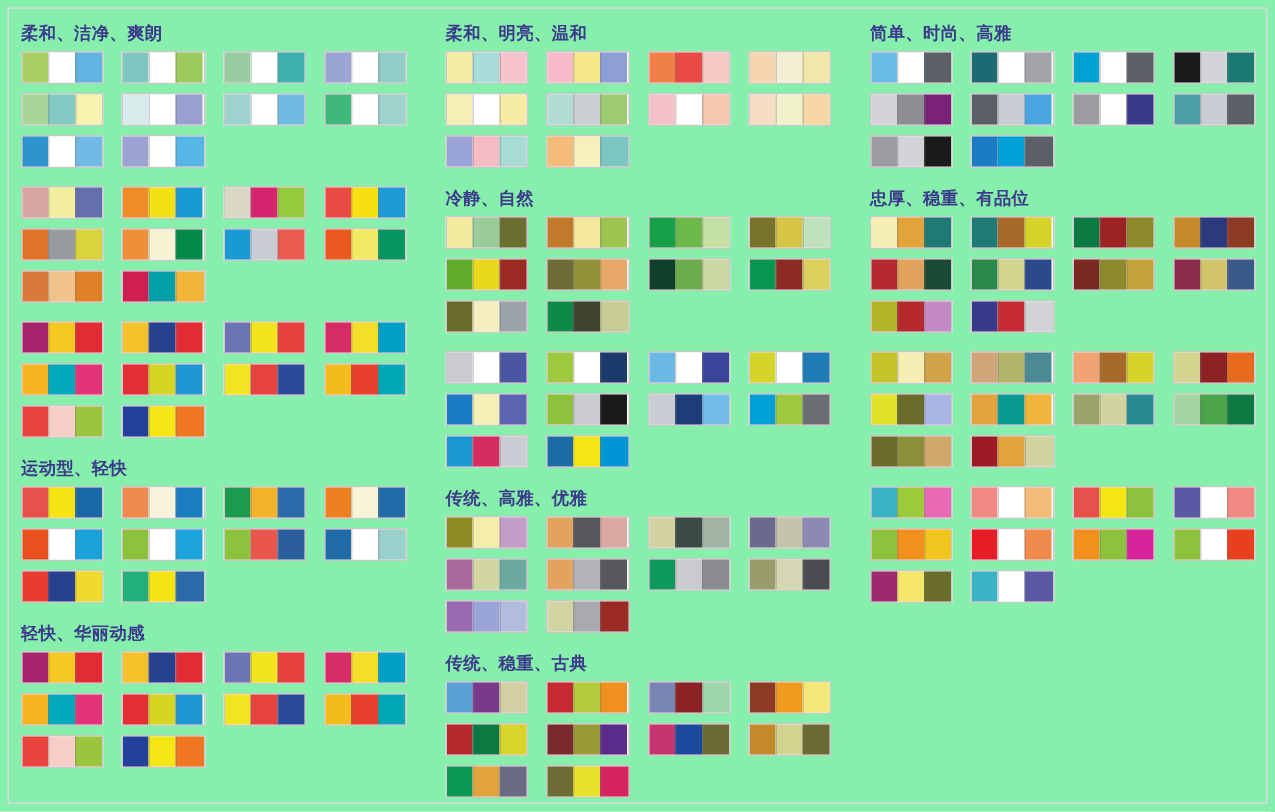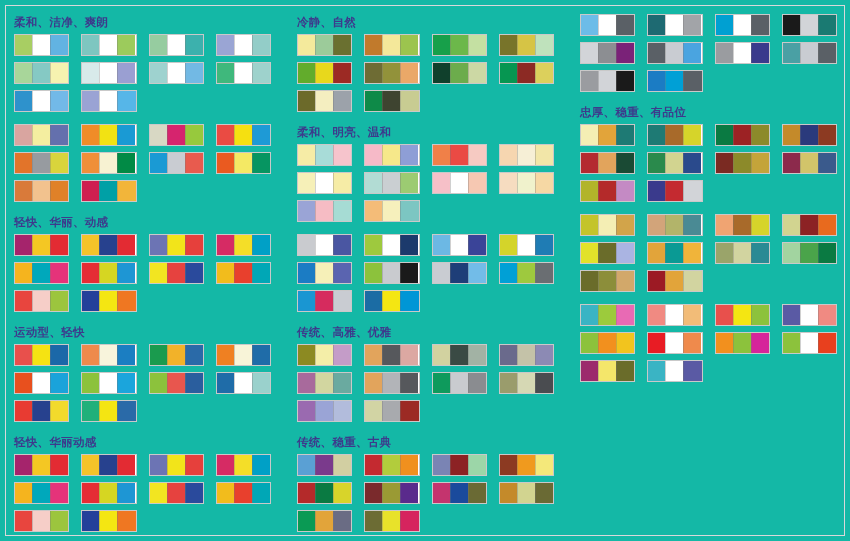--- a/index.html
+++ b/index.html
@@ -11,21 +11,21 @@
   body {
     width: 850px;
     height: 541px;
     overflow: hidden;
     font-family: "DejaVu Sans", "Liberation Sans", sans-serif;
   }
   #sheet {
     position: relative;
     width: 850px;
     height: 541px;
-    background: #14b8a6;
+    background: #86efac;
     box-sizing: border-box;
   }
   #page-frame {
     position: absolute;
     left: 5px;
     top: 5px;
     width: 840px;
     height: 531px;
     border: 1px solid #d8d8da;
     box-sizing: border-box;
@@ -218,21 +218,20 @@
                 <div class="cell" style="background: rgb(207, 31, 80);"></div>
                 <div class="cell" style="background: rgb(0, 160, 166);"></div>
                 <div class="cell" style="background: rgb(242, 181, 58);"></div>
               </div>
               <div class="swatch empty"></div>
               <div class="swatch empty"></div>
             </div>
           </div>
         </div>
         <div class="group">
-          <div class="group-header">轻快、华丽、动感</div>
           <div class="swatch-rows">
             <div class="swatch-row">
               <div class="swatch" title="#a5246c / #f4c723 / #e32b33">
                 <div class="cell" style="background: rgb(165, 36, 108);"></div>
                 <div class="cell" style="background: rgb(244, 199, 35);"></div>
                 <div class="cell" style="background: rgb(227, 43, 51);"></div>
               </div>
               <div class="swatch" title="#f5c329 / #27418e / #e32b33">
                 <div class="cell" style="background: rgb(245, 195, 41);"></div>
                 <div class="cell" style="background: rgb(39, 65, 142);"></div>
@@ -409,20 +408,83 @@
                 <div class="cell" style="background: rgb(239, 119, 34);"></div>
               </div>
               <div class="swatch empty"></div>
               <div class="swatch empty"></div>
             </div>
           </div>
         </div>
       </div>
       <div class="column">
         <div class="group">
+          <div class="group-header">柔和、明亮、温和</div>
+          <div class="swatch-rows">
+            <div class="swatch-row">
+              <div class="swatch" title="#f6eca6 / #a8dcd8 / #f6c4cc">
+                <div class="cell" style="background: rgb(246, 236, 166);"></div>
+                <div class="cell" style="background: rgb(168, 220, 216);"></div>
+                <div class="cell" style="background: rgb(246, 196, 204);"></div>
+              </div>
+              <div class="swatch" title="#f6bac8 / #f6e88a / #8e9ed6">
+                <div class="cell" style="background: rgb(246, 186, 200);"></div>
+                <div class="cell" style="background: rgb(246, 232, 138);"></div>
+                <div class="cell" style="background: rgb(142, 158, 214);"></div>
+              </div>
+              <div class="swatch" title="#f08048 / #ea4a44 / #f6cac2">
+                <div class="cell" style="background: rgb(240, 128, 72);"></div>
+                <div class="cell" style="background: rgb(234, 74, 68);"></div>
+                <div class="cell" style="background: rgb(246, 202, 194);"></div>
+              </div>
+              <div class="swatch" title="#f6d6b0 / #f6efd6 / #f2e6a8">
+                <div class="cell" style="background: rgb(246, 214, 176);"></div>
+                <div class="cell" style="background: rgb(246, 239, 214);"></div>
+                <div class="cell" style="background: rgb(242, 230, 168);"></div>
+              </div>
+            </div>
+            <div class="swatch-row">
+              <div class="swatch" title="#f6f0b8 / #ffffff / #f6eca6">
+                <div class="cell" style="background: rgb(246, 240, 184);"></div>
+                <div class="cell" style="background: rgb(255, 255, 255);"></div>
+                <div class="cell" style="background: rgb(246, 236, 166);"></div>
+              </div>
+              <div class="swatch" title="#b2dcd4 / #cacfd2 / #9ccb72">
+                <div class="cell" style="background: rgb(178, 220, 212);"></div>
+                <div class="cell" style="background: rgb(202, 207, 210);"></div>
+                <div class="cell" style="background: rgb(156, 203, 114);"></div>
+              </div>
+              <div class="swatch" title="#f6c0c8 / #ffffff / #f6c8b2">
+                <div class="cell" style="background: rgb(246, 192, 200);"></div>
+                <div class="cell" style="background: rgb(255, 255, 255);"></div>
+                <div class="cell" style="background: rgb(246, 200, 178);"></div>
+              </div>
+              <div class="swatch" title="#f6dcc0 / #f0f2cc / #f6d8a4">
+                <div class="cell" style="background: rgb(246, 220, 192);"></div>
+                <div class="cell" style="background: rgb(240, 242, 204);"></div>
+                <div class="cell" style="background: rgb(246, 216, 164);"></div>
+              </div>
+            </div>
+            <div class="swatch-row">
+              <div class="swatch" title="#9aa4d6 / #f6bcc4 / #a6dcd4">
+                <div class="cell" style="background: rgb(154, 164, 214);"></div>
+                <div class="cell" style="background: rgb(246, 188, 196);"></div>
+                <div class="cell" style="background: rgb(166, 220, 212);"></div>
+              </div>
+              <div class="swatch" title="#f4bc78 / #f6f0bc / #7cc6c2">
+                <div class="cell" style="background: rgb(244, 188, 120);"></div>
+                <div class="cell" style="background: rgb(246, 240, 188);"></div>
+                <div class="cell" style="background: rgb(124, 198, 194);"></div>
+              </div>
+              <div class="swatch empty"></div>
+              <div class="swatch empty"></div>
+            </div>
+          </div>
+        </div>
+        <div class="group">
           <div class="group-header">冷静、自然</div>
           <div class="swatch-rows">
             <div class="swatch-row">
               <div class="swatch" title="#f4ea9c / #9ccb9a / #6a7030">
                 <div class="cell" style="background: rgb(244, 234, 156);"></div>
                 <div class="cell" style="background: rgb(156, 203, 154);"></div>
                 <div class="cell" style="background: rgb(106, 112, 48);"></div>
               </div>
               <div class="swatch" title="#c17a2c / #f4e89a / #9cc44e">
                 <div class="cell" style="background: rgb(193, 122, 44);"></div>
@@ -472,83 +534,20 @@
                 <div class="cell" style="background: rgb(14, 138, 72);"></div>
                 <div class="cell" style="background: rgb(62, 68, 48);"></div>
                 <div class="cell" style="background: rgb(200, 204, 146);"></div>
               </div>
               <div class="swatch empty"></div>
               <div class="swatch empty"></div>
             </div>
           </div>
         </div>
         <div class="group">
-          <div class="group-header">柔和、明亮、温和</div>
-          <div class="swatch-rows">
-            <div class="swatch-row">
-              <div class="swatch" title="#f6eca6 / #a8dcd8 / #f6c4cc">
-                <div class="cell" style="background: rgb(246, 236, 166);"></div>
-                <div class="cell" style="background: rgb(168, 220, 216);"></div>
-                <div class="cell" style="background: rgb(246, 196, 204);"></div>
-              </div>
-              <div class="swatch" title="#f6bac8 / #f6e88a / #8e9ed6">
-                <div class="cell" style="background: rgb(246, 186, 200);"></div>
-                <div class="cell" style="background: rgb(246, 232, 138);"></div>
-                <div class="cell" style="background: rgb(142, 158, 214);"></div>
-              </div>
-              <div class="swatch" title="#f08048 / #ea4a44 / #f6cac2">
-                <div class="cell" style="background: rgb(240, 128, 72);"></div>
-                <div class="cell" style="background: rgb(234, 74, 68);"></div>
-                <div class="cell" style="background: rgb(246, 202, 194);"></div>
-              </div>
-              <div class="swatch" title="#f6d6b0 / #f6efd6 / #f2e6a8">
-                <div class="cell" style="background: rgb(246, 214, 176);"></div>
-                <div class="cell" style="background: rgb(246, 239, 214);"></div>
-                <div class="cell" style="background: rgb(242, 230, 168);"></div>
-              </div>
-            </div>
-            <div class="swatch-row">
-              <div class="swatch" title="#f6f0b8 / #ffffff / #f6eca6">
-                <div class="cell" style="background: rgb(246, 240, 184);"></div>
-                <div class="cell" style="background: rgb(255, 255, 255);"></div>
-                <div class="cell" style="background: rgb(246, 236, 166);"></div>
-              </div>
-              <div class="swatch" title="#b2dcd4 / #cacfd2 / #9ccb72">
-                <div class="cell" style="background: rgb(178, 220, 212);"></div>
-                <div class="cell" style="background: rgb(202, 207, 210);"></div>
-                <div class="cell" style="background: rgb(156, 203, 114);"></div>
-              </div>
-              <div class="swatch" title="#f6c0c8 / #ffffff / #f6c8b2">
-                <div class="cell" style="background: rgb(246, 192, 200);"></div>
-                <div class="cell" style="background: rgb(255, 255, 255);"></div>
-                <div class="cell" style="background: rgb(246, 200, 178);"></div>
-              </div>
-              <div class="swatch" title="#f6dcc0 / #f0f2cc / #f6d8a4">
-                <div class="cell" style="background: rgb(246, 220, 192);"></div>
-                <div class="cell" style="background: rgb(240, 242, 204);"></div>
-                <div class="cell" style="background: rgb(246, 216, 164);"></div>
-              </div>
-            </div>
-            <div class="swatch-row">
-              <div class="swatch" title="#9aa4d6 / #f6bcc4 / #a6dcd4">
-                <div class="cell" style="background: rgb(154, 164, 214);"></div>
-                <div class="cell" style="background: rgb(246, 188, 196);"></div>
-                <div class="cell" style="background: rgb(166, 220, 212);"></div>
-              </div>
-              <div class="swatch" title="#f4bc78 / #f6f0bc / #7cc6c2">
-                <div class="cell" style="background: rgb(244, 188, 120);"></div>
-                <div class="cell" style="background: rgb(246, 240, 188);"></div>
-                <div class="cell" style="background: rgb(124, 198, 194);"></div>
-              </div>
-              <div class="swatch empty"></div>
-              <div class="swatch empty"></div>
-            </div>
-          </div>
-        </div>
-        <div class="group">
           <div class="swatch-rows">
             <div class="swatch-row">
               <div class="swatch" title="#c9cbcf / #ffffff / #4a56a2">
                 <div class="cell" style="background: rgb(201, 203, 207);"></div>
                 <div class="cell" style="background: rgb(255, 255, 255);"></div>
                 <div class="cell" style="background: rgb(74, 86, 162);"></div>
               </div>
               <div class="swatch" title="#9ec93e / #ffffff / #1c3a6c">
                 <div class="cell" style="background: rgb(158, 201, 62);"></div>
                 <div class="cell" style="background: rgb(255, 255, 255);"></div>
@@ -725,20 +724,21 @@
                 <div class="cell" style="background: rgb(214, 36, 94);"></div>
               </div>
               <div class="swatch empty"></div>
               <div class="swatch empty"></div>
             </div>
           </div>
         </div>
       </div>
       <div class="column">
         <div class="group">
+          <div class="group-header">简单、时尚、高雅</div>
           <div class="swatch-rows">
             <div class="swatch-row">
               <div class="swatch" title="#6cbce8 / #ffffff / #5a6066">
                 <div class="cell" style="background: rgb(108, 188, 232);"></div>
                 <div class="cell" style="background: rgb(255, 255, 255);"></div>
                 <div class="cell" style="background: rgb(90, 96, 102);"></div>
               </div>
               <div class="swatch" title="#1e6a72 / #ffffff / #a2a4a8">
                 <div class="cell" style="background: rgb(30, 106, 114);"></div>
                 <div class="cell" style="background: rgb(255, 255, 255);"></div>

